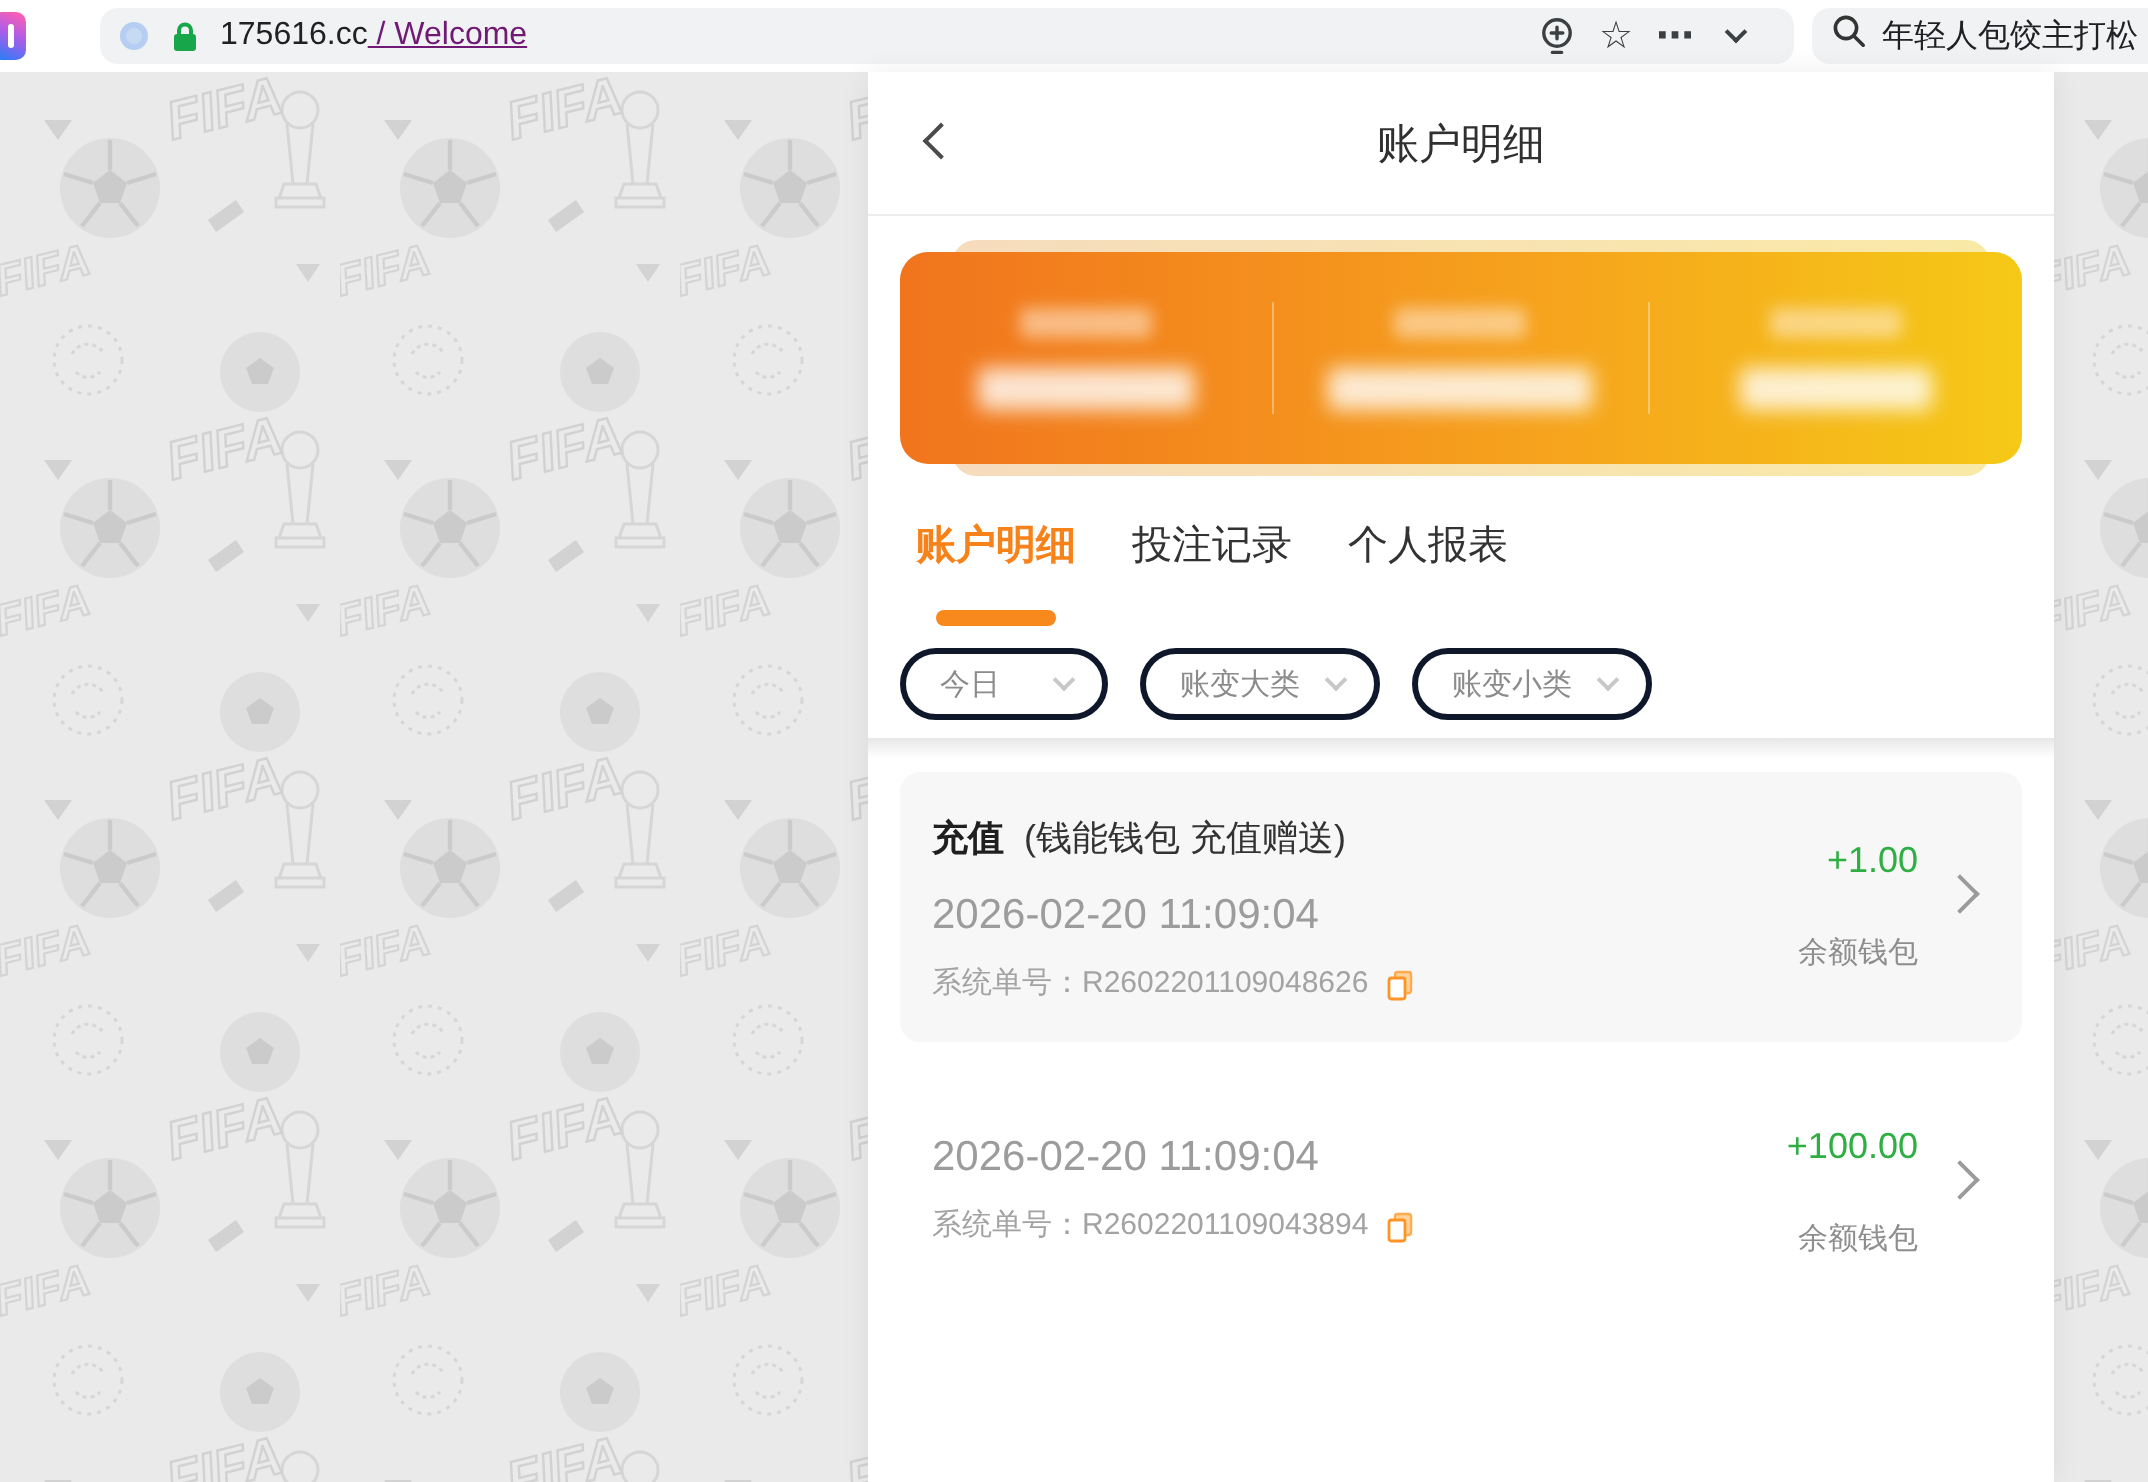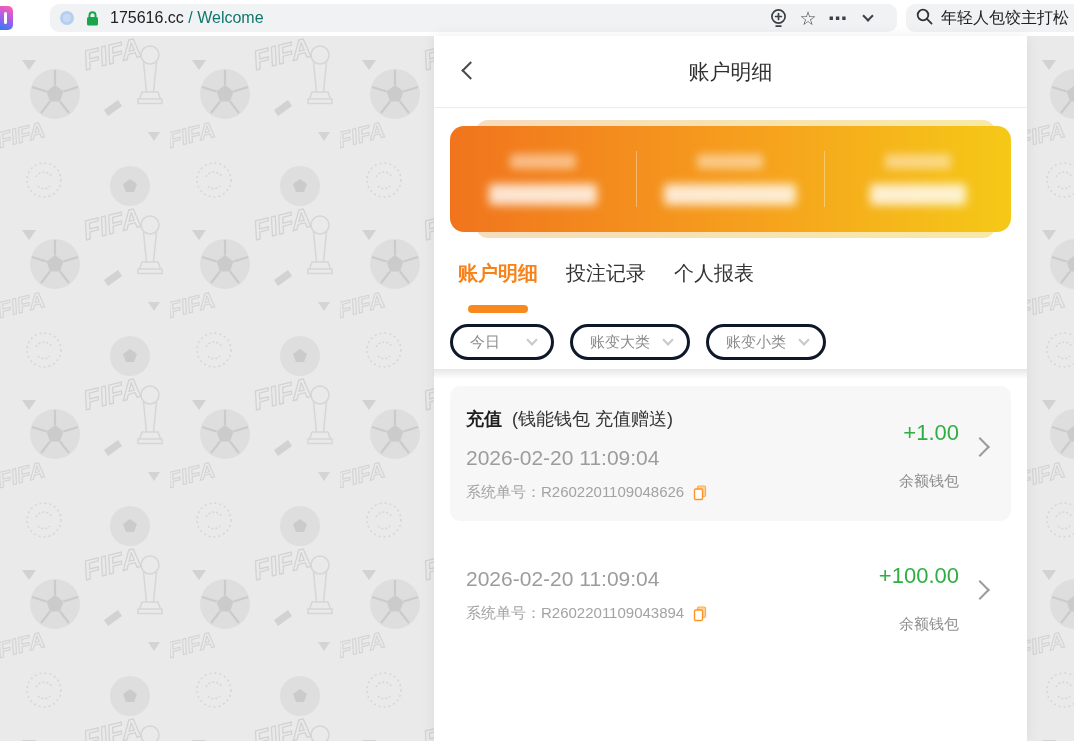--- a/index.html
+++ b/index.html
@@ -10,21 +10,21 @@
   .chrome { position:relative; height:36px; background:#fff; display:flex; align-items:center; overflow:hidden; }
   .app-icon { position:absolute; left:-4px; top:6px; width:17px; height:24px; border-radius:5px;
     background:linear-gradient(205deg,#ff5fae 5%,#b05ce8 45%,#2f7bf6 92%); }
   .app-icon::after { content:""; position:absolute; left:8px; top:6px; width:3px; height:12px; background:#fff; border-radius:2px; }
   .addr-pill { position:absolute; left:50px; top:4px; width:847px; height:28px; background:#f1f2f3;
     border-radius:9px; display:flex; align-items:center; padding:0 14px 0 10px; }
   .site-info { width:14px; height:14px; border-radius:50%; background:rgba(176,205,243,.65);
     border:3px solid rgba(150,185,235,.35); margin-right:11px; }
   .lock { margin-right:10px; display:flex; }
   .url { font-size:16px; color:#202124; white-space:nowrap; }
-  .url .path { color:#0f766e; }
+  .url .path { color:#701a75;text-decoration:underline; }
   .addr-spacer { flex:1; }
   .abtn { display:flex; align-items:center; justify-content:center; width:30px; height:26px; color:#3c4043; }
   .glyph-star { font-size:19px; line-height:1; }
   .glyph-more { font-size:19px; font-weight:bold; letter-spacing:1px; line-height:1; }
   .chev { display:inline-block; border-style:solid; border-color:#3c4043; border-width:0 2px 2px 0; }
   .chev-down { width:8px; height:8px; transform:rotate(45deg); margin-top:-4px; }
   .search-pill { position:absolute; left:906px; top:4px; width:200px; height:28px; background:#f1f2f3;
     border-radius:9px; display:flex; align-items:center; padding:0 10px; }
   .search-pill .txt { font-size:16px; color:#202124; white-space:nowrap; margin-left:8px; }
 
@@ -76,21 +76,21 @@
   .list { padding:7px 16px 0; }
   .trow { position:relative; border-radius:10px; padding:22px 16px 24px; }
   .trow.shaded { background:#f7f7f8; height:135px; margin-bottom:8px; }
   .trow.plain { background:#fff; height:140px; }
   .t-line1 { font-size:18px; color:#333; line-height:22px; }
   .t-type { font-weight:bold; color:#1f1f1f; margin-right:10px; }
   .t-time { font-size:21px; color:#9c9c9c; margin-top:18px; line-height:20px; }
   .t-order { font-size:15px; color:#a3a3a3; margin-top:15px; line-height:18px; display:flex; align-items:center; }
   .copy-ic { margin-left:8px; display:flex; }
   .t-right { position:absolute; right:52px; top:34px; text-align:right; }
-  .t-amount { font-size:22px; color:#2fae43; font-weight:500; }
+  .t-amount { font-size:18px; color:#2fae43; font-weight:500; }
   .t-wallet { font-size:15px; color:#8e8e8e; margin-top:26px; }
   .row-chev { position:absolute; right:24px; top:54px; width:14px; height:14px; border-style:solid;
     border-color:#9b9b9b; border-width:2px 2px 0 0; transform:rotate(45deg); }
 
   .list-end { text-align:center; font-size:19px; color:#c9c9c9; margin-top:30px; }
 </style>
 </head>
 <body>
 
 <div class="chrome">

